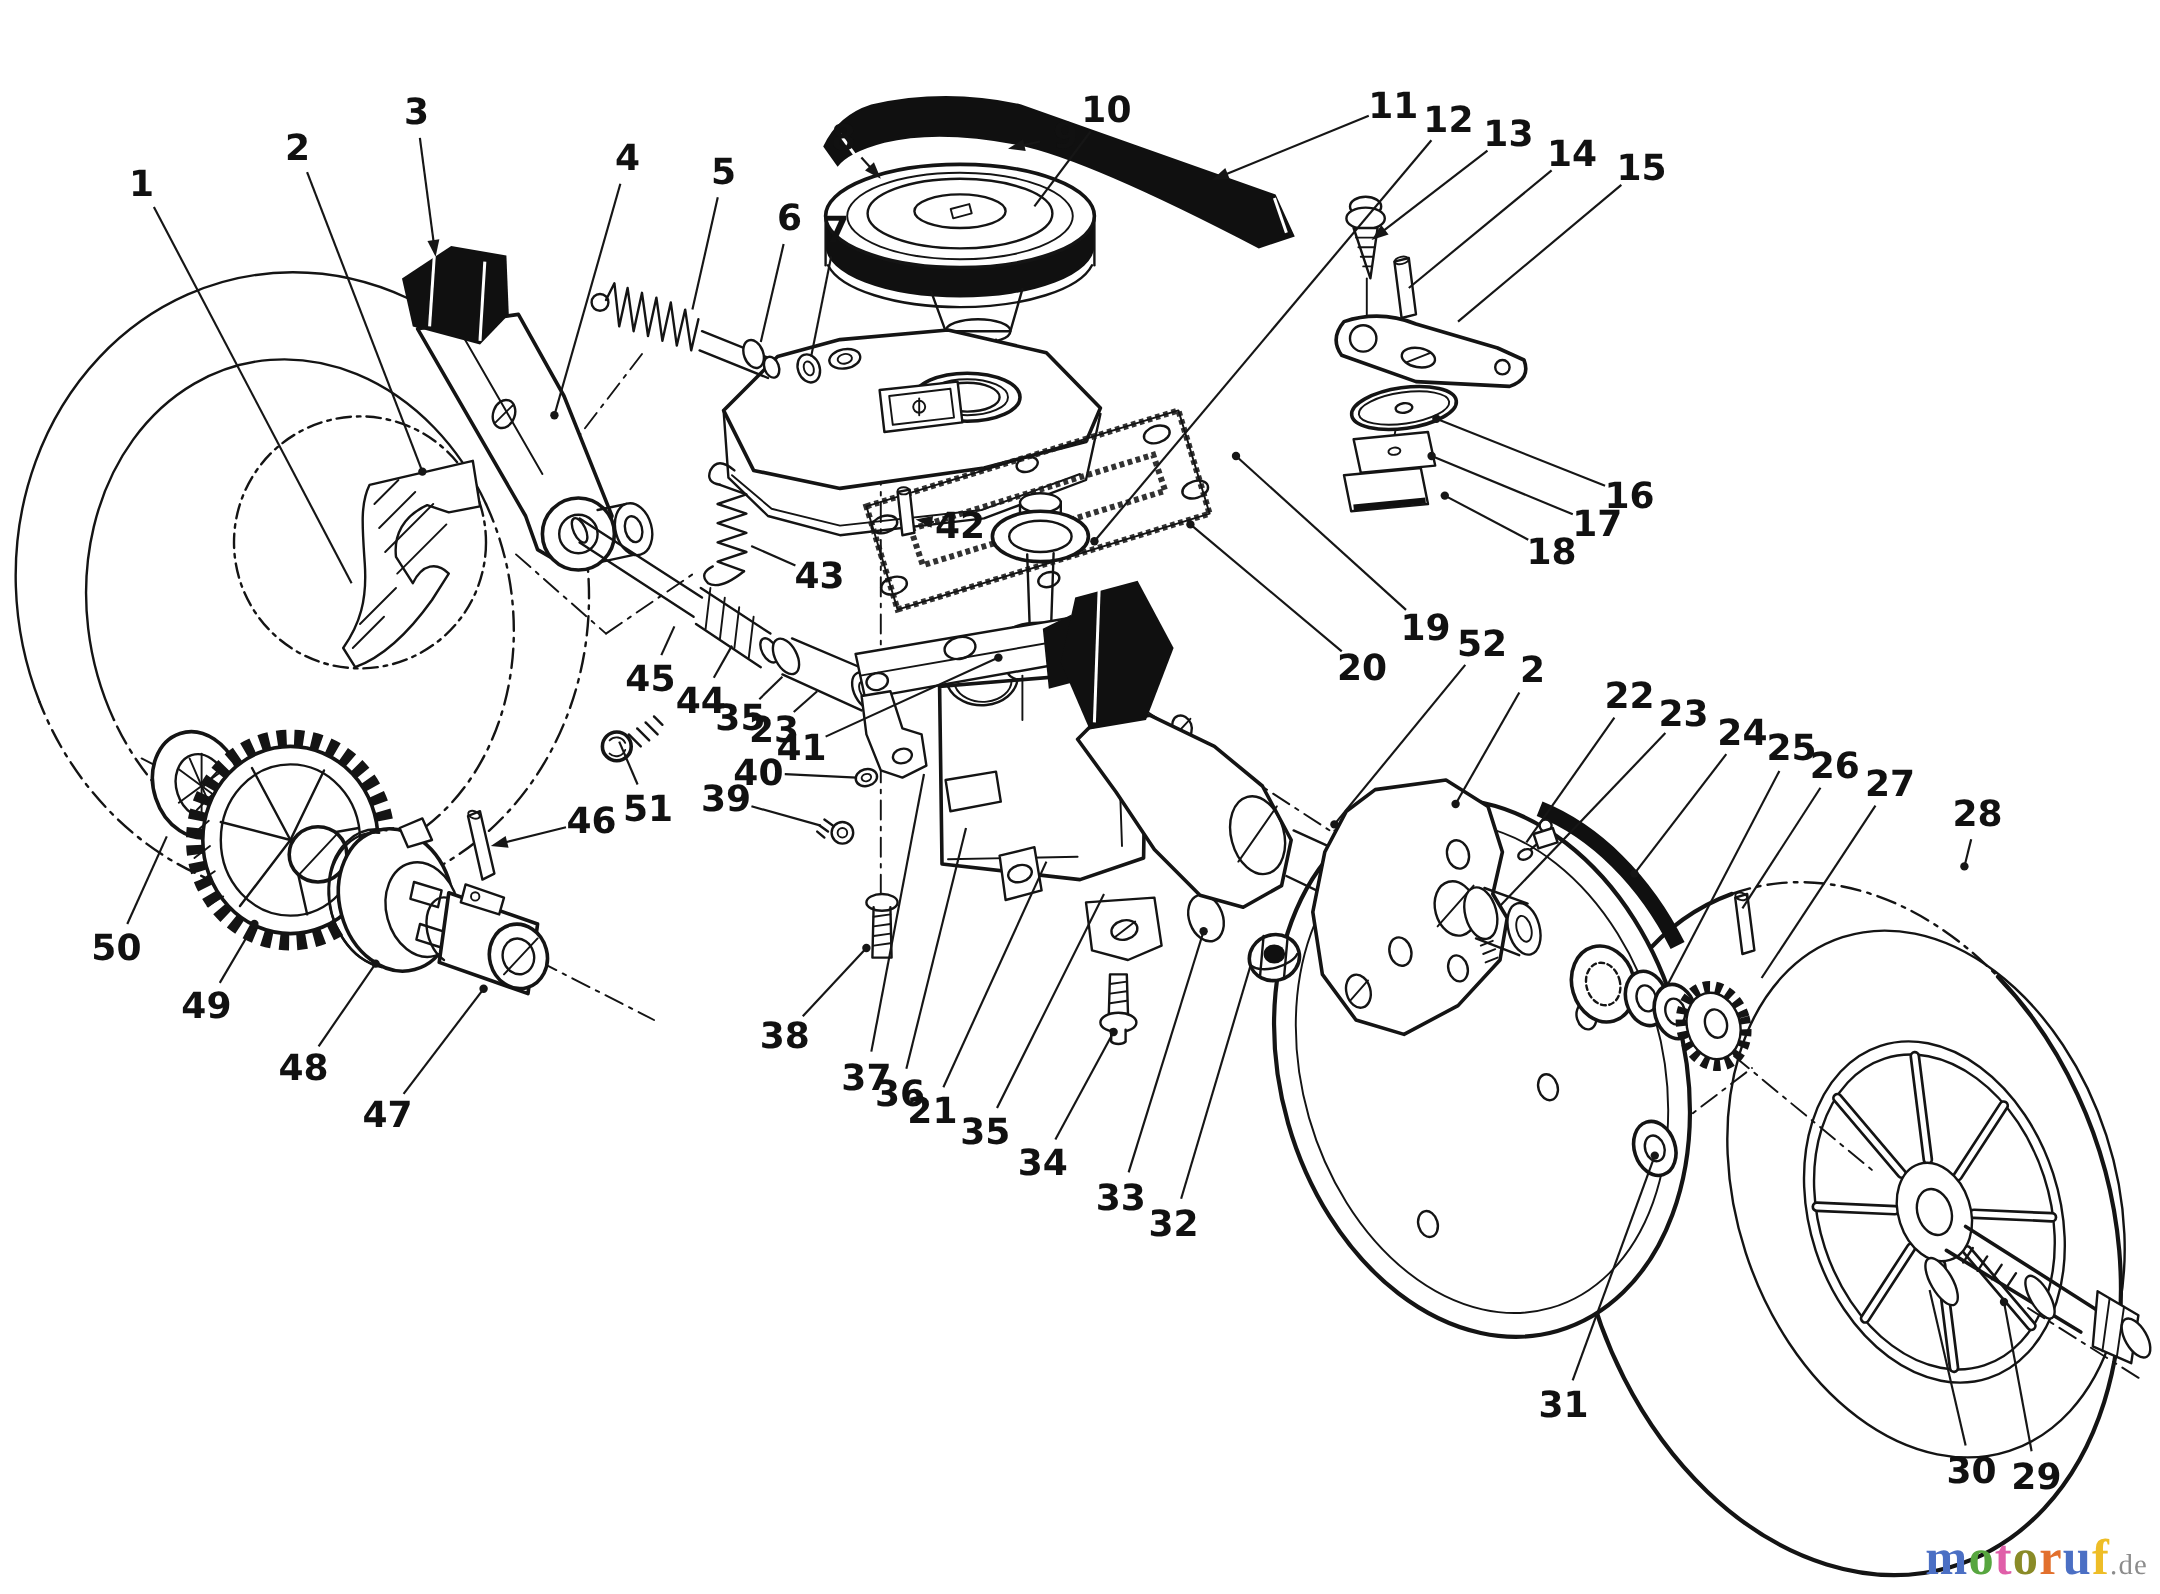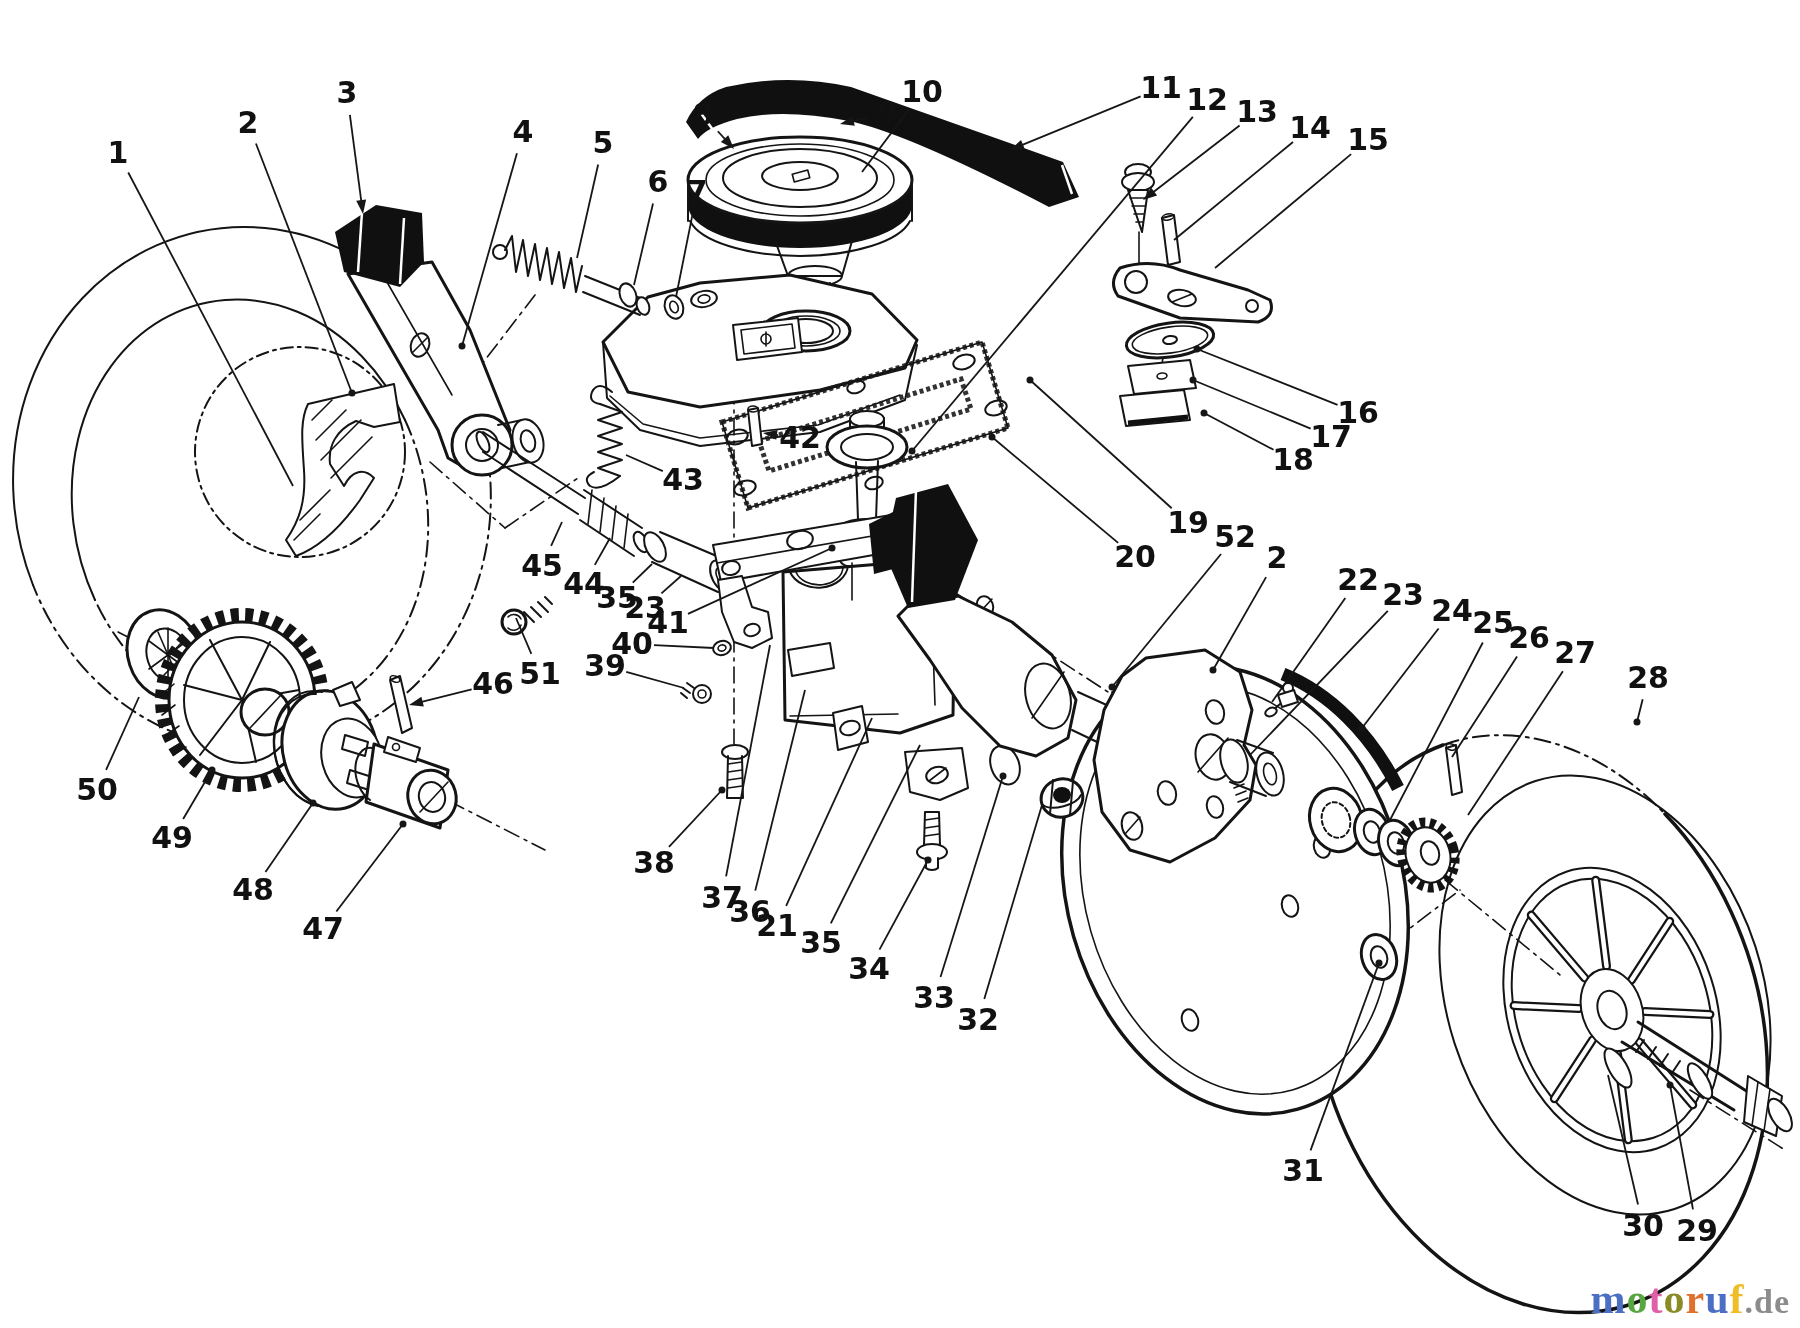--- a/index.html
+++ b/index.html
@@ -21,21 +21,21 @@
   .teethS{stroke:#141414;stroke-width:10;fill:none;stroke-dasharray:5.5 4.5}
   .lbl{font:700 30px "DejaVu Sans",sans-serif;fill:#111;}
   .ldr{stroke:#161616;stroke-width:1.8;fill:none}
   .ldrDot{fill:#161616;stroke:none}
   .spk{stroke:#141414;stroke-width:9;vector-effect:non-scaling-stroke;stroke-linecap:round}
   .spki{stroke:#ffffff;stroke-width:4.5;vector-effect:non-scaling-stroke;stroke-linecap:round}
   .nss{vector-effect:non-scaling-stroke}
   
   .wm{position:absolute;right:10px;bottom:8px;font-family:"Liberation Serif",serif;
       font-weight:700;font-size:42px;line-height:1;letter-spacing:1px;user-select:none}
-  .wm .suf{font-size:34px;font-weight:700}
+  .wm .suf{font-size:24px;font-weight:400}
 </style>
 </head>
 <body>
 
 <div class="stage">
 <svg width="1800" height="1328" viewBox="0 0 1800 1328" xmlns="http://www.w3.org/2000/svg">
 
   <g>
     <path class="s2" d="M 33 585 A 238 262 -10 1 1 471 392"></path>
     <path class="s2 dd" d="M 471 392 A 238 262 -10 0 1 33 585"></path>

